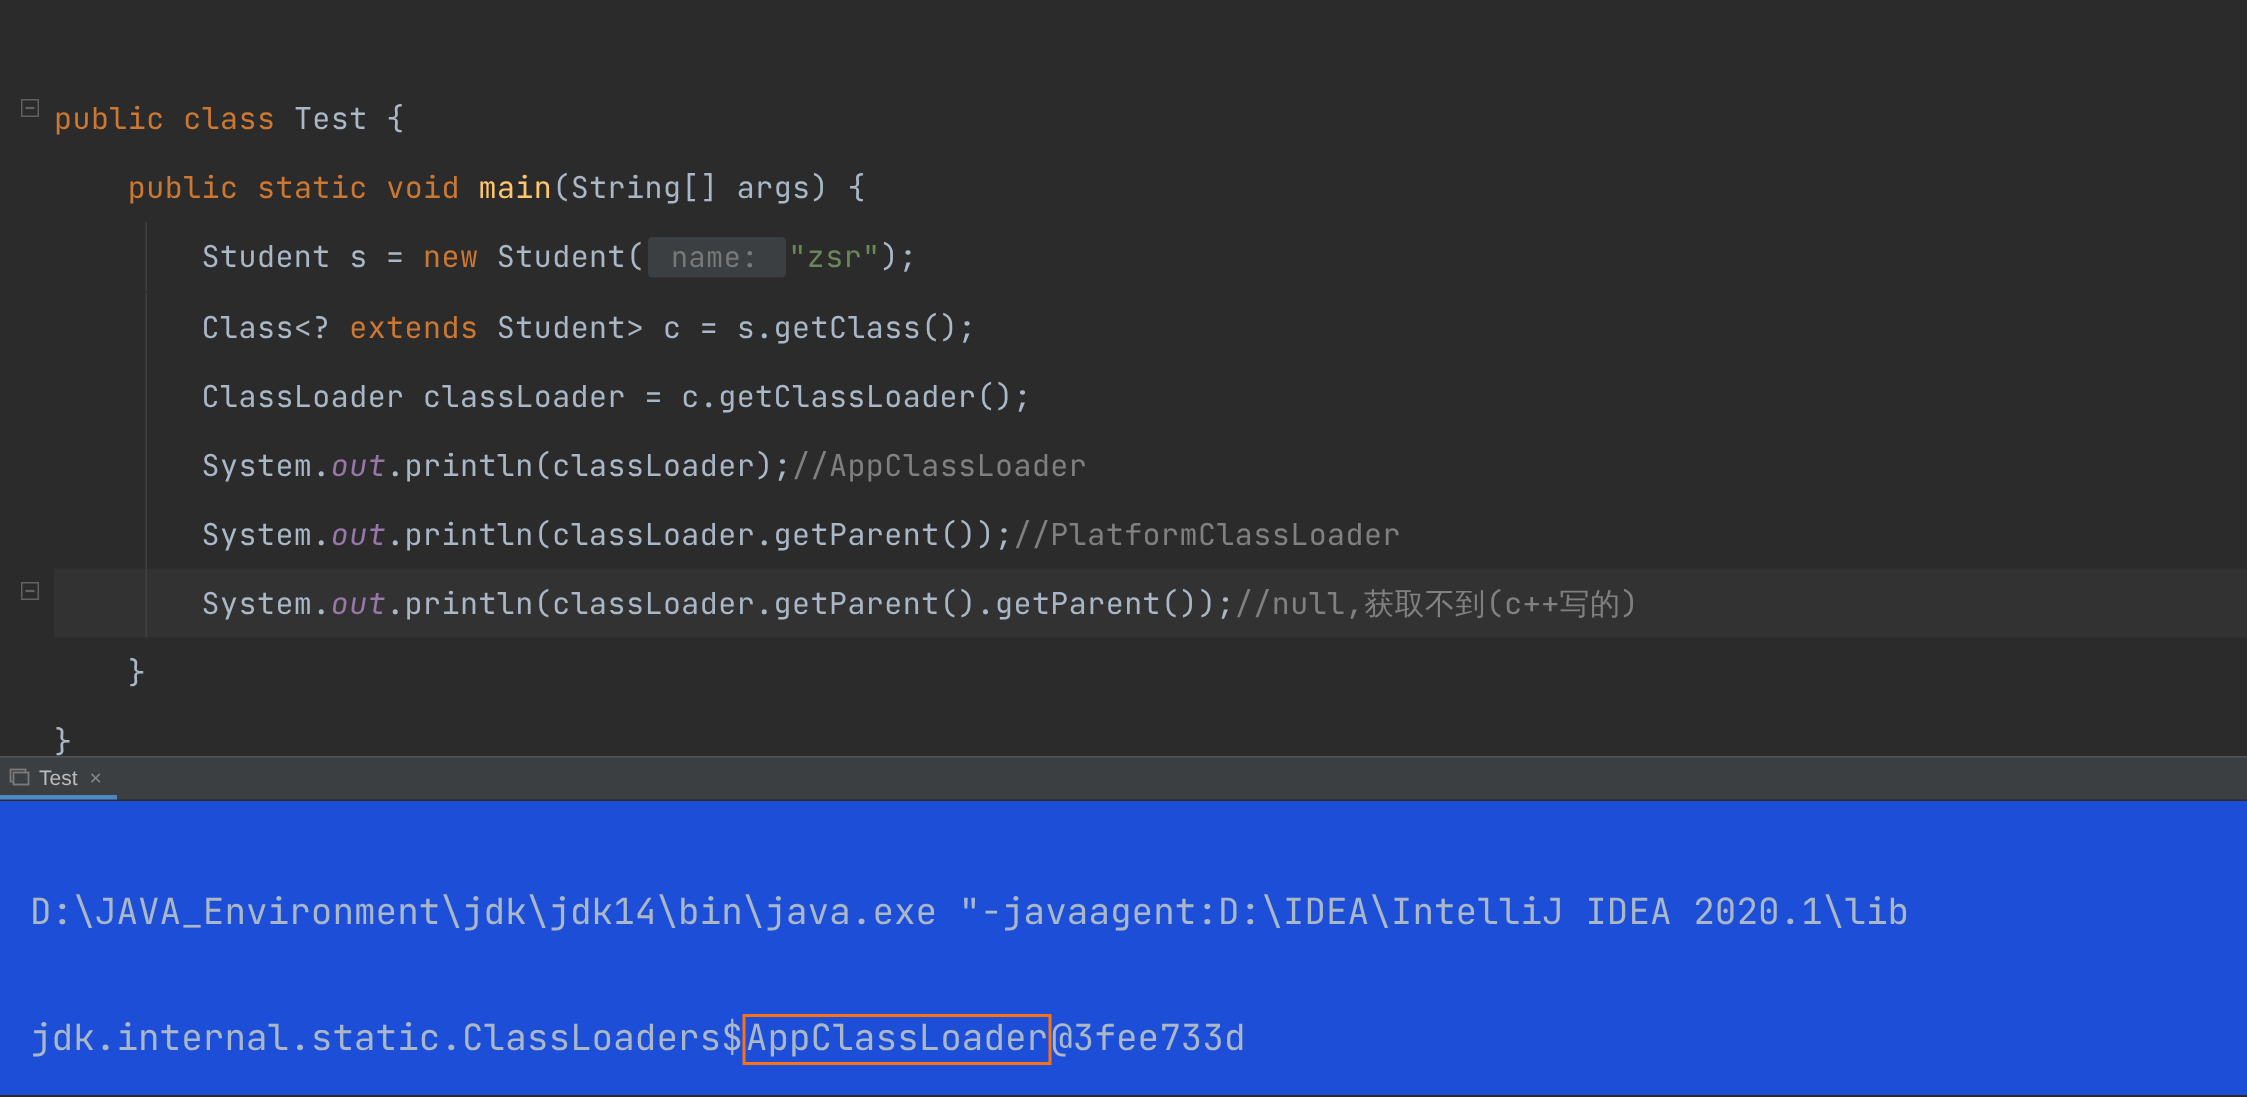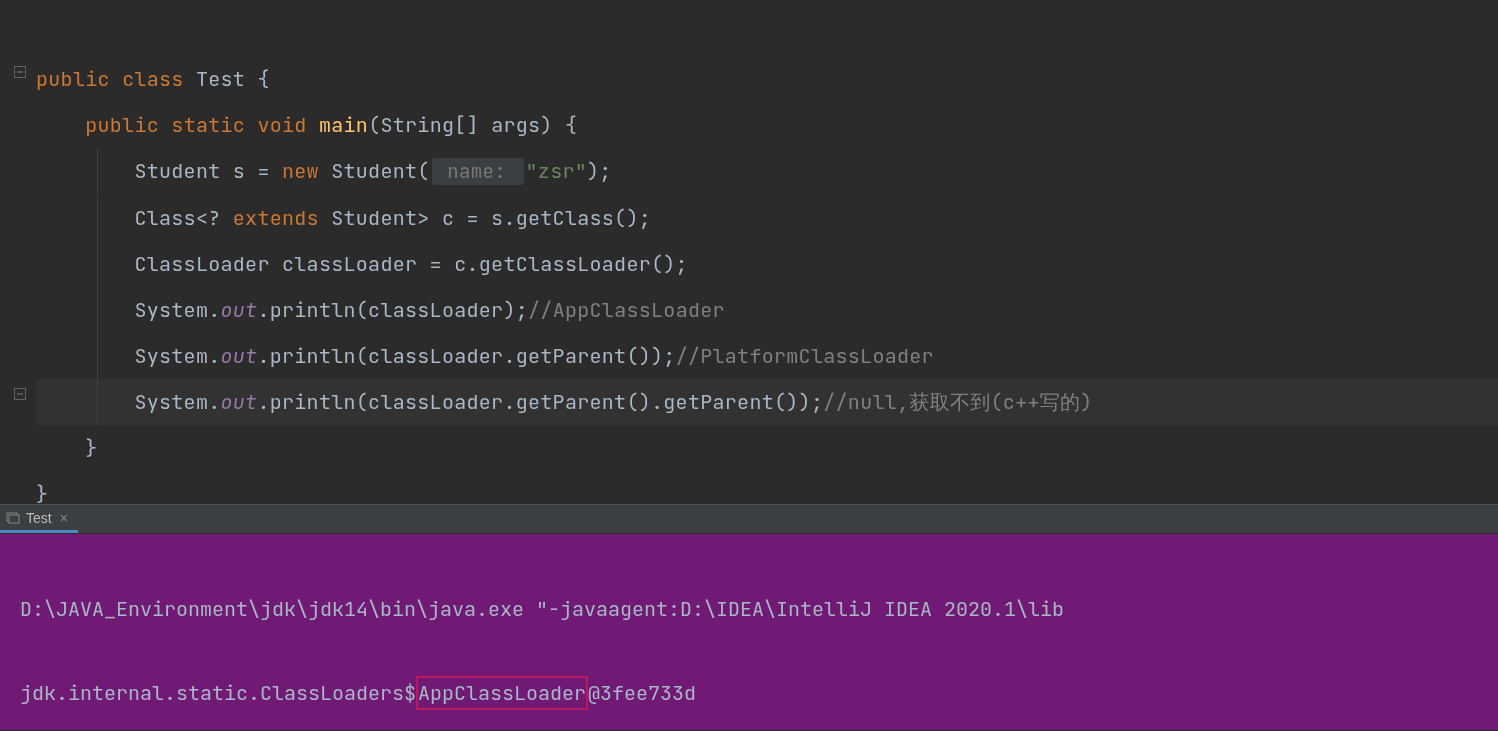--- a/index.html
+++ b/index.html
@@ -95,31 +95,31 @@
     align-items: center;
     justify-content: center;
   }
   .tab-close {
     color: #888;
     font-size: 14px;
     margin-left: 2px;
   }
 
   .console {
-    background: #701a75;
+    background: #1d4ed8;
     padding: 12px 0 0 20px;
     line-height: 42px;
-    font-size: 20px;
+    font-size: 24px;
     white-space: pre;
     overflow: hidden;
     height: calc(731px - 505px - 30px);
   }
   .console-line { display: block; }
   .hl-box {
-    border: 2px solid #be185d;
+    border: 2px solid #f97316;
     padding: 0 0px;
     display: inline-block;
     line-height: 30px;
   }
 </style>
 </head>
 <body>
 
 <div class="editor-area">
   <div class="gutter">

